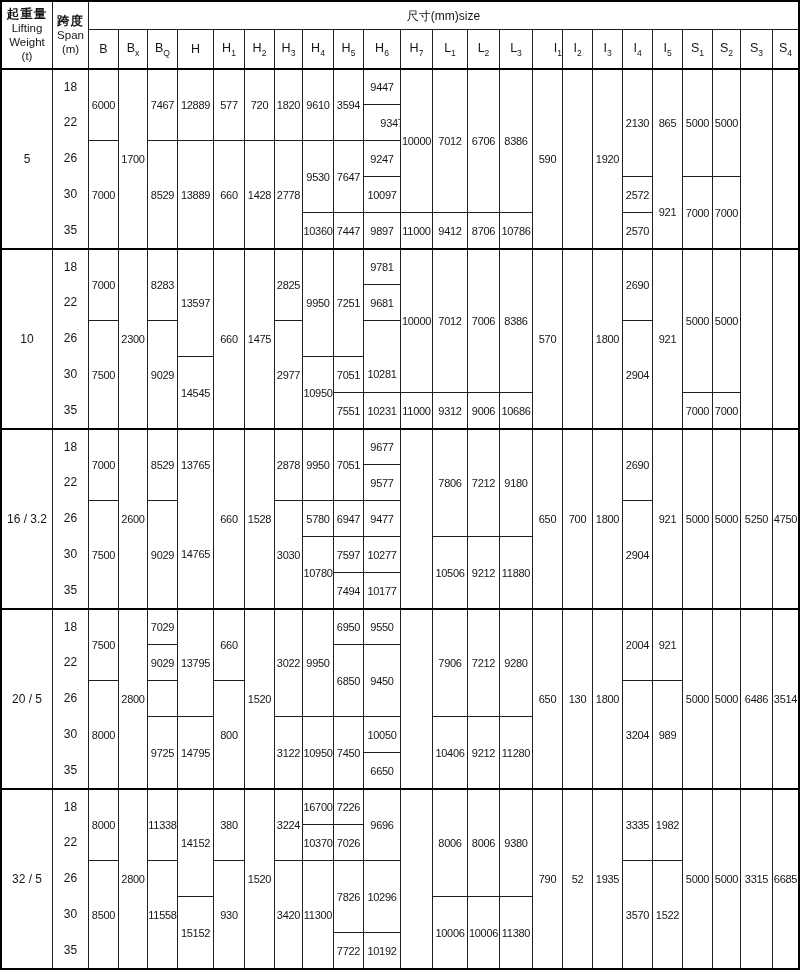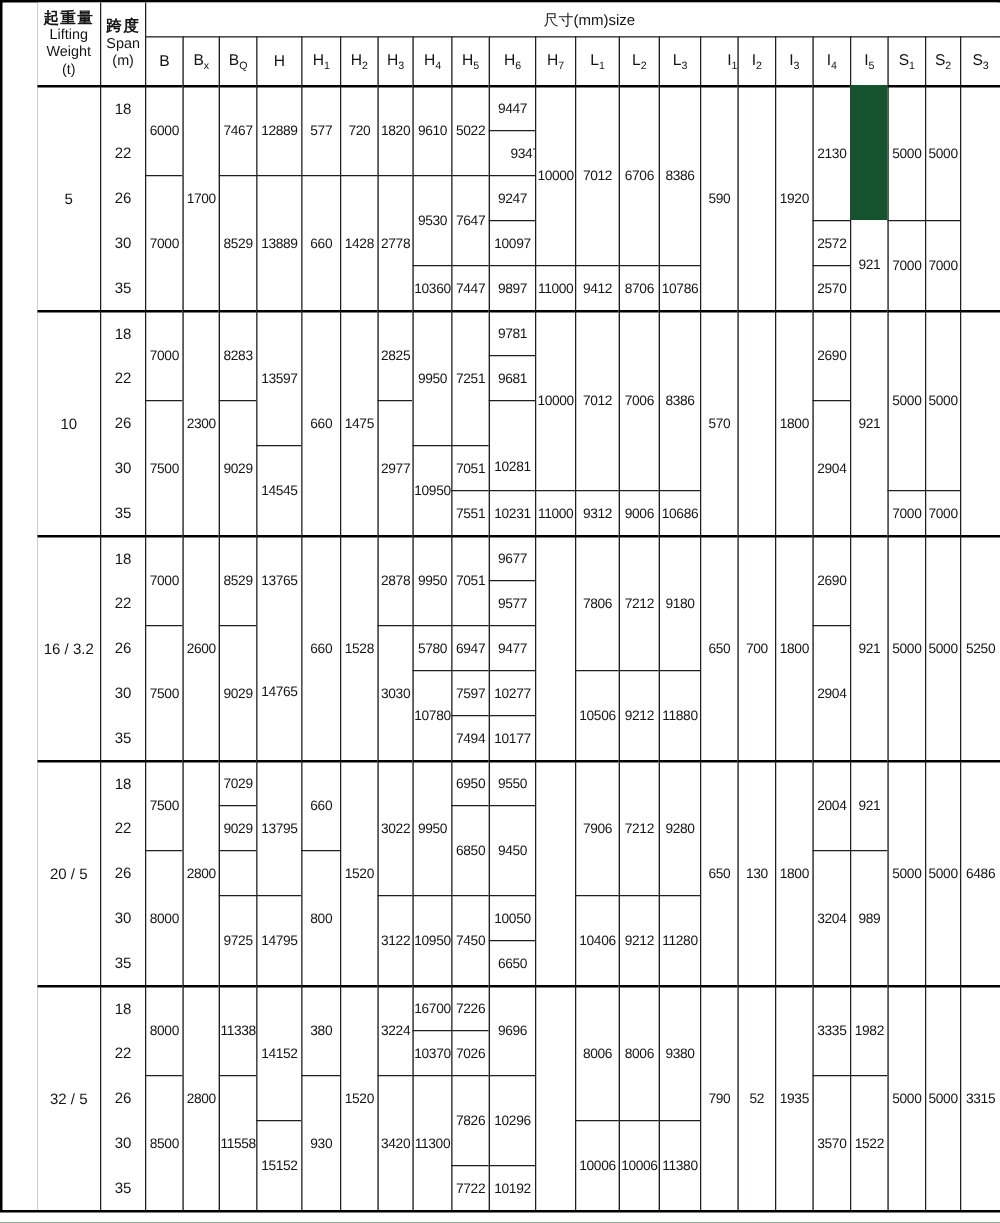--- a/index.html
+++ b/index.html
@@ -5,21 +5,21 @@
   html,body{margin:0;padding:0;}
   body{
     width:800px;height:978px;background:#ffffff;
     font-family:"Liberation Sans","DejaVu Sans",sans-serif;
     -webkit-font-smoothing:antialiased;
   }
   .table-wrap{
     width:796px;margin:0;border:2px solid #000;background:#fff;
   }
   .grid{
-    display:grid;background:#14532d;margin-left:28px;
+    display:grid;background:#5eead4;
   }
   .c{
     display:flex;align-items:center;justify-content:center;
     border-left:1px solid #1f1f1f;border-top:1px solid #1f1f1f;
     background:#fff;overflow:hidden;box-sizing:border-box;
     color:#151515;white-space:nowrap;
   }
   .cl0{border-left:none;}
   .nt{border-top:none !important;}
   .bt2{border-top:2px solid #000;}
@@ -132,21 +132,21 @@
       <div class="c num " style="grid-area: 5 / 6 / span 3;">13889</div>
       <div class="c num bt2" style="grid-area: 3 / 7 / span 2;">577</div>
       <div class="c num " style="grid-area: 5 / 7 / span 3;">660</div>
       <div class="c num bt2" style="grid-area: 3 / 8 / span 2;">720</div>
       <div class="c num " style="grid-area: 5 / 8 / span 3;">1428</div>
       <div class="c num bt2" style="grid-area: 3 / 9 / span 2;">1820</div>
       <div class="c num " style="grid-area: 5 / 9 / span 3;">2778</div>
       <div class="c num bt2" style="grid-area: 3 / 10 / span 2;">9610</div>
       <div class="c num " style="grid-area: 5 / 10 / span 2;">9530</div>
       <div class="c num " style="grid-area: 7 / 10;">10360</div>
-      <div class="c num bt2" style="grid-area: 3 / 11 / span 2;">5022</div>
+      <div class="c num bt2" style="grid-area: 3 / 11 / span 2;">3594</div>
       <div class="c num " style="grid-area: 5 / 11 / span 2;">7647</div>
       <div class="c num " style="grid-area: 7 / 11;">7447</div>
       <div class="c num bt2" style="grid-area: 3 / 12;">9447</div>
       <div class="c num " style="grid-area: 4 / 12; padding-left: 20px;">9347</div>
       <div class="c num " style="grid-area: 5 / 12;">9247</div>
       <div class="c num " style="grid-area: 6 / 12;">10097</div>
       <div class="c num " style="grid-area: 7 / 12;">9897</div>
       <div class="c num bt2" style="grid-area: 3 / 13 / span 4;">10000</div>
       <div class="c num " style="grid-area: 7 / 13;">11000</div>
       <div class="c num bt2" style="grid-area: 3 / 14 / span 4;">7012</div>
@@ -154,20 +154,21 @@
       <div class="c num bt2" style="grid-area: 3 / 15 / span 4;">6706</div>
       <div class="c num " style="grid-area: 7 / 15;">8706</div>
       <div class="c num bt2" style="grid-area: 3 / 16 / span 4;">8386</div>
       <div class="c num " style="grid-area: 7 / 16;">10786</div>
       <div class="c num bt2" style="grid-area: 3 / 17 / span 5;">590</div>
       <div class="c num bt2" style="grid-area: 3 / 18 / span 5;"></div>
       <div class="c num bt2" style="grid-area: 3 / 19 / span 5;">1920</div>
       <div class="c num bt2" style="grid-area: 3 / 20 / span 3;">2130</div>
       <div class="c num " style="grid-area: 6 / 20;">2572</div>
       <div class="c num " style="grid-area: 7 / 20;">2570</div>
+      <div class="c num bt2" style="grid-area: 3 / 21 / span 3;">865</div>
       <div class="c num nt" style="grid-area: 6 / 21 / span 2;">921</div>
       <div class="c num bt2" style="grid-area: 3 / 22 / span 3;">5000</div>
       <div class="c num " style="grid-area: 6 / 22 / span 2;">7000</div>
       <div class="c num bt2" style="grid-area: 3 / 23 / span 3;">5000</div>
       <div class="c num " style="grid-area: 6 / 23 / span 2;">7000</div>
       <div class="c num bt2" style="grid-area: 3 / 24 / span 5;"></div>
       <div class="c num bt2" style="grid-area: 3 / 25 / span 5;"></div>
       <div class="c lab bt2 cl0" style="grid-area: 8 / 1 / span 5;">10</div>
       <div class="c lab bt2" style="grid-area: 8 / 2;">18</div>
       <div class="c lab nt" style="grid-area: 9 / 2;">22</div>

